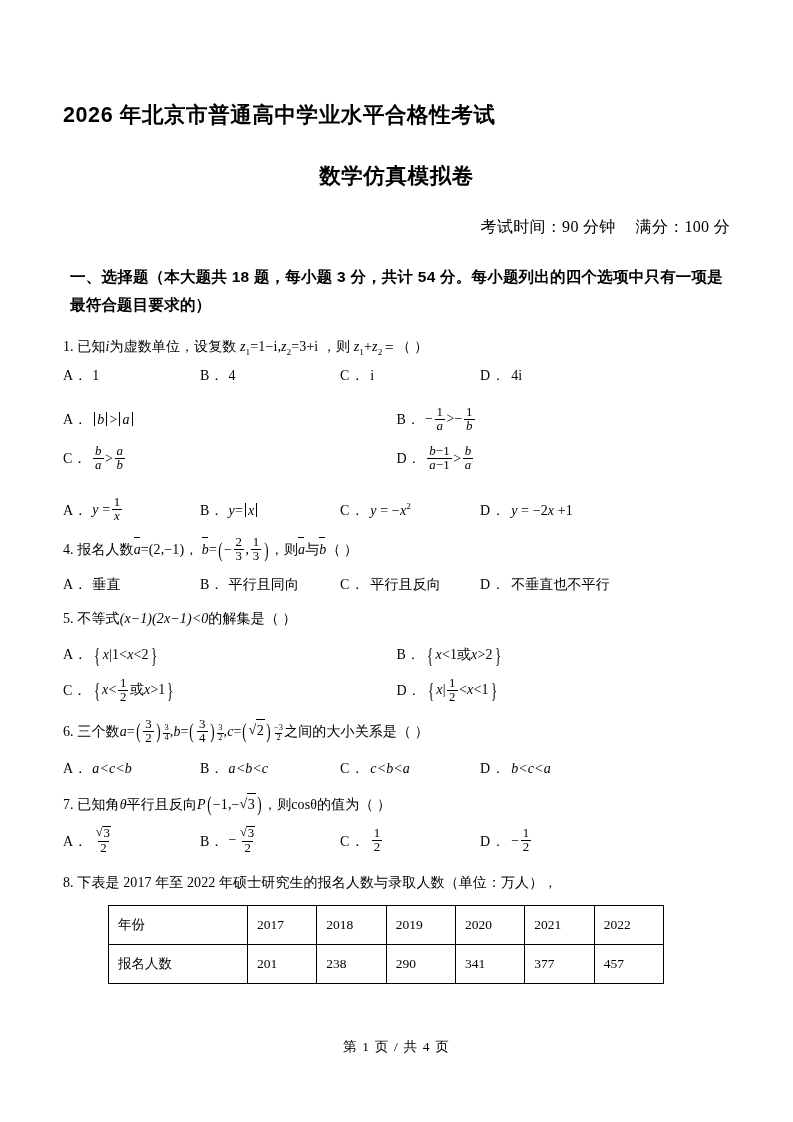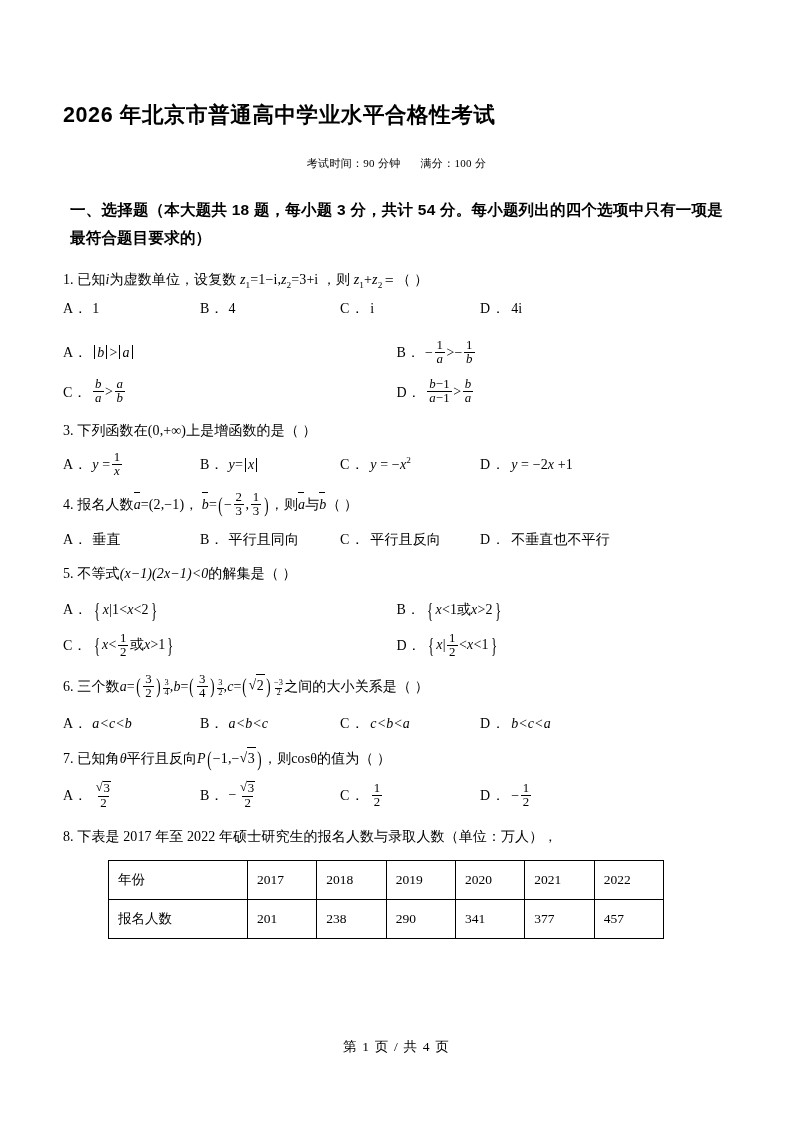--- a/index.html
+++ b/index.html
@@ -43,22 +43,22 @@
     text-align: center;
     font-family: "Liberation Sans", "DejaVu Sans", sans-serif;
     font-weight: bold;
     font-size: 21.5px;
     letter-spacing: 0.6px;
     margin: 0;
     padding-top: 35px;
     line-height: 1.2;
   }
   .exam-meta {
-    text-align: center;
-    font-size: 11px;
+    text-align: right;
+    font-size: 16px;
     margin: 0;
     padding-top: 27px;
     letter-spacing: 0.3px;
   }
   .exam-meta .gap { display:inline-block; width: 20px; }
 
   
   .section-head {
     font-family: "Liberation Sans", "DejaVu Sans", sans-serif;
     font-weight: bold;
@@ -211,20 +211,21 @@
     letter-spacing: 1.2px;
   }
 </style>
 </head>
 <body>
 
 <div class="page">
   <div class="content">
 
     <h1 class="title-main">2026 年北京市普通高中学业水平合格性考试</h1>
+    <h2 class="title-sub">数学仿真模拟卷</h2>
 
     <p class="exam-meta">
       <span>考试时间：90 分钟</span><span class="gap"></span><span>满分：100 分</span>
     </p>
 
     <p class="section-head">一、选择题（本大题共 18 题，每小题 3 分，共计 54 分。每小题列出的四个选项中只有一项是最符合题目要求的）</p>
 
     <div class="q">
       <span class="q-stem"><span>1.</span>&nbsp;<span>已知</span><i>i</i><span>为虚数单位，设复数</span>&nbsp;<i>z</i><span class="sub">1</span><span>=1−i,</span><i>z</i><span class="sub">2</span><span>=3+i</span>&nbsp;<span>，则</span>&nbsp;<i>z</i><span class="sub">1</span>+<i>z</i><span class="sub">2</span><span>＝（    ）</span></span>
       <div class="opts opts-4">
@@ -286,21 +287,20 @@
                 </span>&gt;<span class="frac">
                   <span class="num"><i>b</i></span>
                   <span class="den"><i>a</i></span>
                 </span></span>
           </div>
         </div>
       </div>
     </div>
 
     <div class="q" style="padding-top:14px;">
-      <span class="q-stem"><span>3.</span>&nbsp;<span>下列函数在</span><span>(0,+∞)</span><span>上是增函数的是（    ）</span></span>
       <div class="opts opts-4" style="padding-top:10px;">
         <div class="opts-row">
           <div class="opt">
             <span class="olbl">A．</span>
             <span><i>y</i>&nbsp;=<span class="frac">
                   <span class="num">1</span>
                   <span class="den"><i>x</i></span>
                 </span></span>
           </div>
           <div class="opt">

